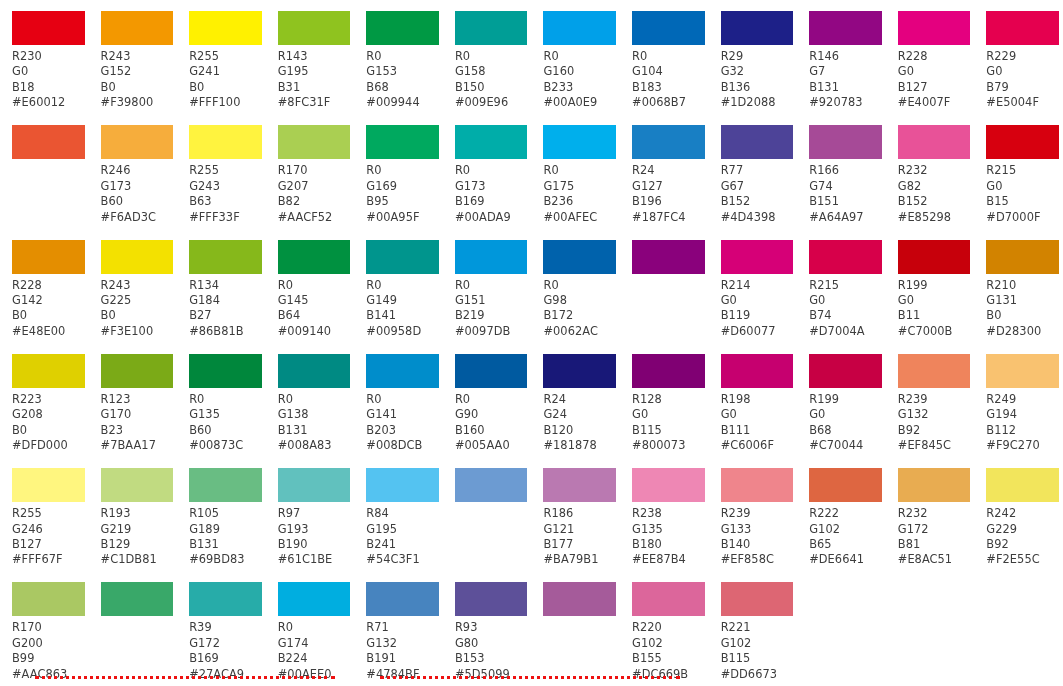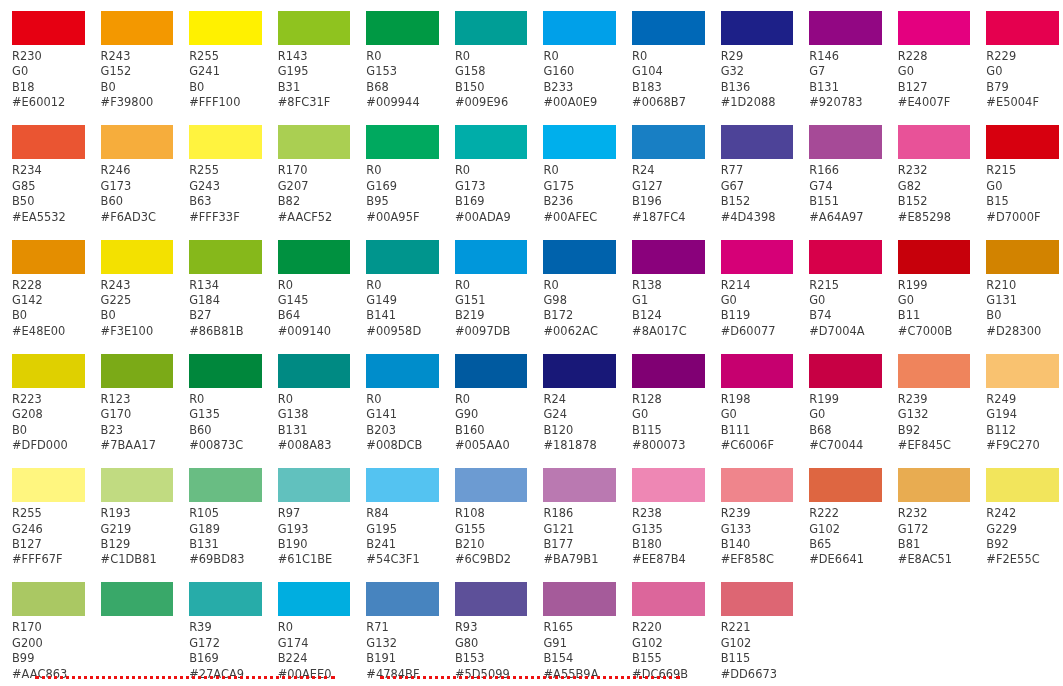--- a/index.html
+++ b/index.html
@@ -199,26 +199,20 @@
           <span>R229</span>
           <span>G0</span>
           <span>B79</span>
           <span>#E5004F</span>
         </div>
       </div>
       <div class="cell">
         <div class="swatch-wrap">
           <div class="swatch" style="background-color: rgb(234, 85, 50);"></div>
         </div>
-        <div class="info">
-          <span>R234</span>
-          <span>G85</span>
-          <span>B50</span>
-          <span>#EA5532</span>
-        </div>
       </div>
       <div class="cell">
         <div class="swatch-wrap">
           <div class="swatch" style="background-color: rgb(246, 173, 60);"></div>
         </div>
         <div class="info">
           <span>R246</span>
           <span>G173</span>
           <span>B60</span>
           <span>#F6AD3C</span>
@@ -408,26 +402,20 @@
           <span>R0</span>
           <span>G98</span>
           <span>B172</span>
           <span>#0062AC</span>
         </div>
       </div>
       <div class="cell">
         <div class="swatch-wrap">
           <div class="swatch" style="background-color: rgb(138, 1, 124);"></div>
         </div>
-        <div class="info">
-          <span>R138</span>
-          <span>G1</span>
-          <span>B124</span>
-          <span>#8A017C</span>
-        </div>
       </div>
       <div class="cell">
         <div class="swatch-wrap">
           <div class="swatch" style="background-color: rgb(214, 0, 119);"></div>
         </div>
         <div class="info">
           <span>R214</span>
           <span>G0</span>
           <span>B119</span>
           <span>#D60077</span>
@@ -650,26 +638,20 @@
           <span>R84</span>
           <span>G195</span>
           <span>B241</span>
           <span>#54C3F1</span>
         </div>
       </div>
       <div class="cell">
         <div class="swatch-wrap">
           <div class="swatch" style="background-color: rgb(108, 155, 210);"></div>
         </div>
-        <div class="info">
-          <span>R108</span>
-          <span>G155</span>
-          <span>B210</span>
-          <span>#6C9BD2</span>
-        </div>
       </div>
       <div class="cell">
         <div class="swatch-wrap">
           <div class="swatch" style="background-color: rgb(186, 121, 177);"></div>
         </div>
         <div class="info">
           <span>R186</span>
           <span>G121</span>
           <span>B177</span>
           <span>#BA79B1</span>
@@ -786,26 +768,20 @@
         <div class="info">
           <span>R93</span>
           <span>G80</span>
           <span>B153</span>
           <span>#5D5099</span>
         </div>
       </div>
       <div class="cell">
         <div class="swatch-wrap">
           <div class="swatch" style="background-color: rgb(165, 91, 154);"></div>
-        </div>
-        <div class="info">
-          <span>R165</span>
-          <span>G91</span>
-          <span>B154</span>
-          <span>#A55B9A</span>
         </div>
       </div>
       <div class="cell">
         <div class="swatch-wrap">
           <div class="swatch" style="background-color: rgb(220, 102, 155);"></div>
         </div>
         <div class="info">
           <span>R220</span>
           <span>G102</span>
           <span>B155</span>

